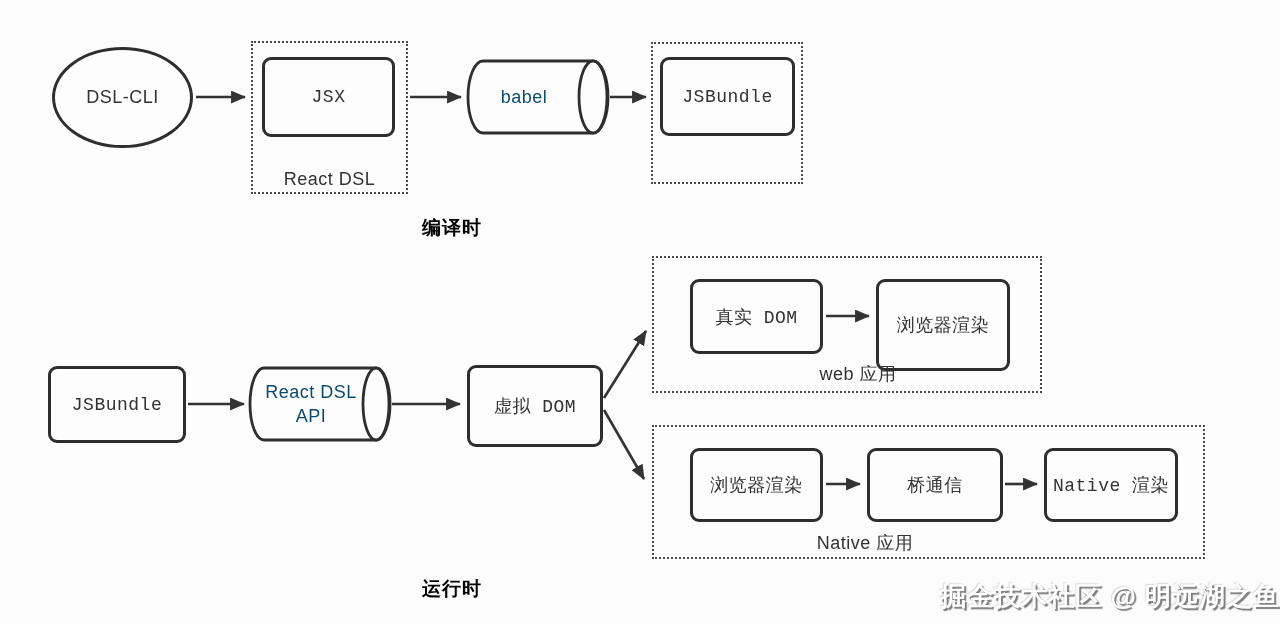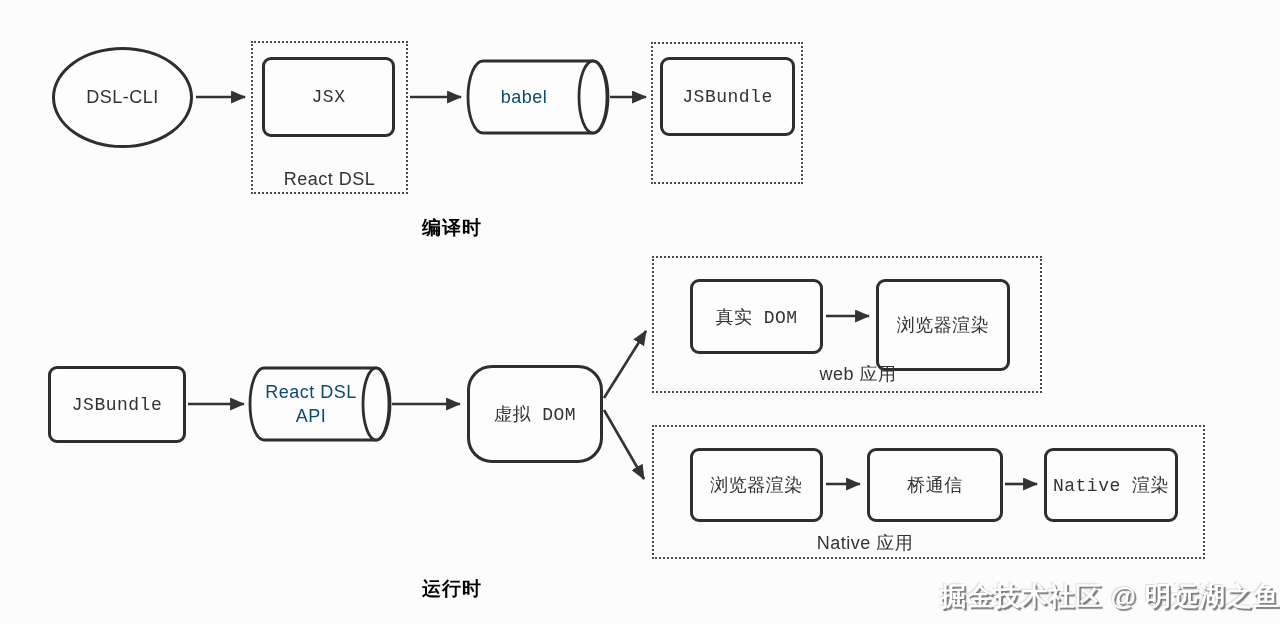--- a/index.html
+++ b/index.html
@@ -159,21 +159,21 @@
 
   <div class="node-box" style="left:48px; top:366px; width:138px; height:77px;">
     <span>JSBundle</span>
   </div>
 
   <div class="cyl-label" style="left:255px; top:368px; width:112px; height:72px;">
     <div>React DSL</div>
     <div>API</div>
   </div>
 
-  <div class="node-box" style="left:467px; top:365px; width:136px; height:98px;border-radius:25px;">
+  <div class="node-box" style="left:467px; top:365px; width:136px; height:82px;">
     <span>虚拟 DOM</span>
   </div>
 
   <div class="group-dotted" style="left:652px; top:256px; width:390px; height:137px;"></div>
   <div class="node-box" style="left:690px; top:279px; width:133px; height:75px;">
     <span>真实 DOM</span>
   </div>
   <div class="node-box" style="left:876px; top:279px; width:134px; height:92px;">
     <span>浏览器渲染</span>
   </div>

